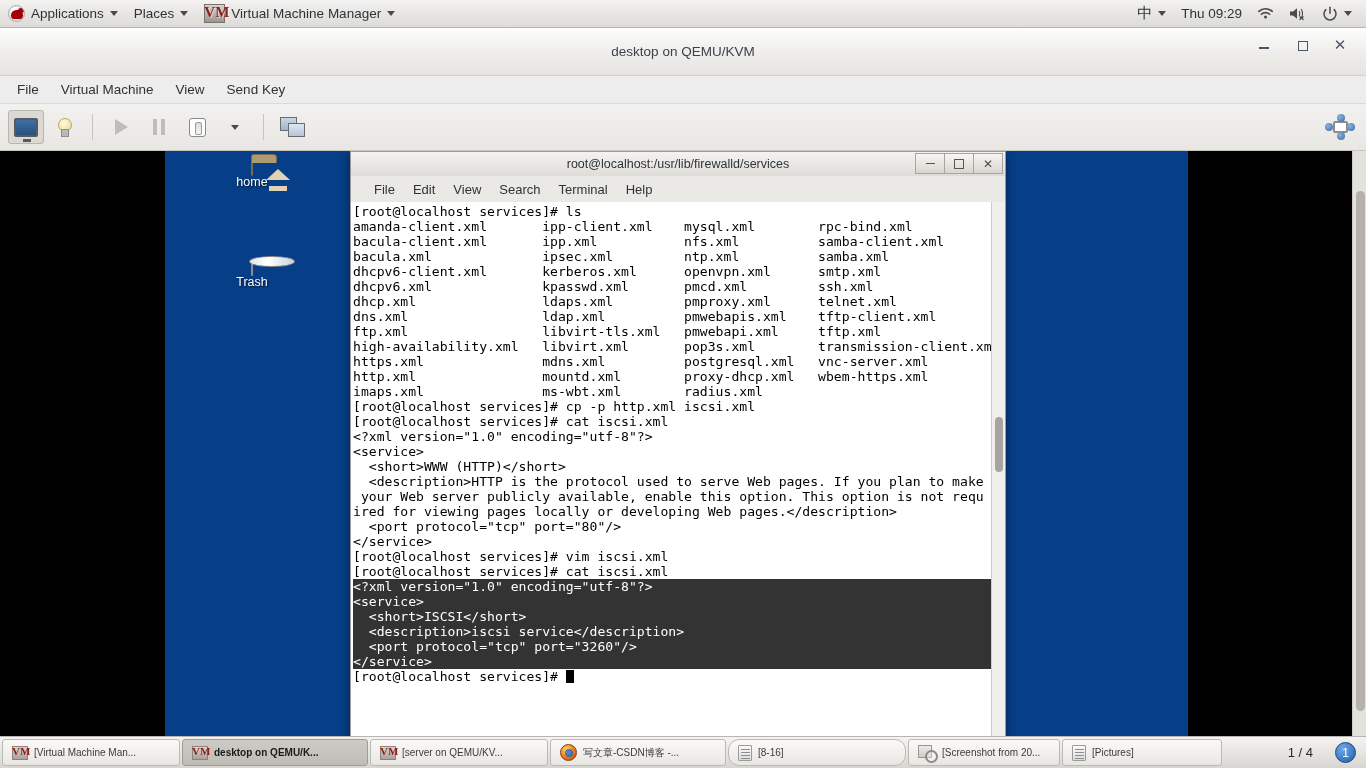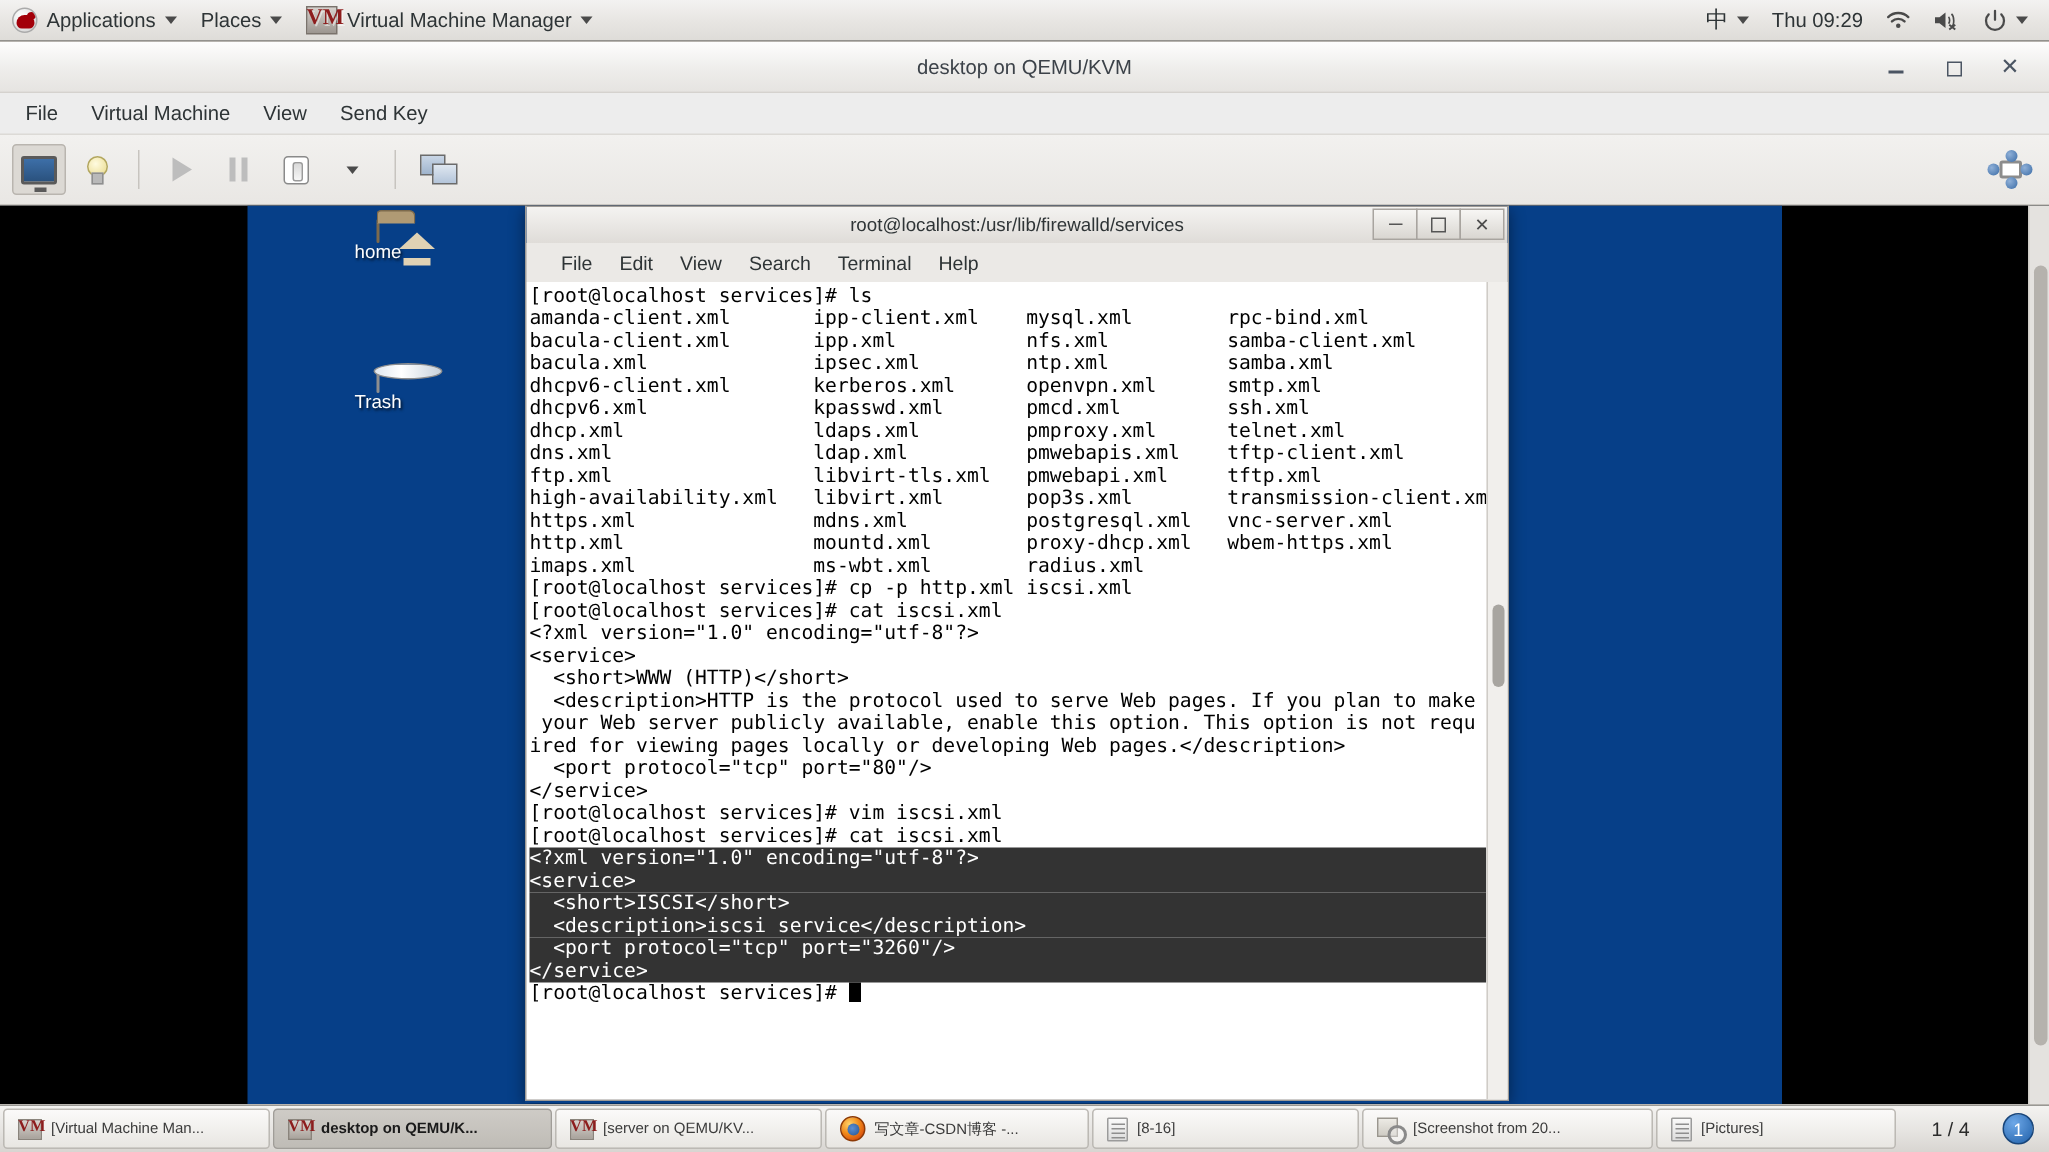--- a/index.html
+++ b/index.html
@@ -53,21 +53,21 @@
   .tray .pitem { padding: 0 6px; }
   .ime-label { font-size: 15px; font-family: "DejaVu Sans", sans-serif; }
   .clock { font-size: 13.5px; padding: 0 8px; }
 
   
   .vmm-window {
     position: absolute; left: 0; top: 28px; width: 1366px; height: 708px;
     background: #ededed; display: flex; flex-direction: column;
   }
   .vmm-titlebar {
-    height: 34px; position: relative;
+    height: 48px; position: relative;
     background: linear-gradient(to bottom, #fdfdfd 0%, #eeedeb 55%, #e6e4e1 100%);
     border-bottom: 1px solid #d5d2ce;
     display: flex; align-items: center; justify-content: center;
   }
   .vmm-title { font-size: 13.5px; color: #3c4249; font-weight: normal; }
   .vmm-wbtns {
     position: absolute; right: 8px; top: 0; height: 34px;
     display: flex; align-items: center; gap: 22px; padding-right: 10px;
   }
   .wbtn { width: 16px; height: 16px; position: relative; cursor: default;
@@ -230,22 +230,22 @@
     height: 27px; display: flex; align-items: center; gap: 6px;
     padding: 0 9px; font-size: 10px; color: #3b3b3b;
     background: linear-gradient(to bottom,#fbfaf9,#e8e6e2);
     border: 1px solid #bcb9b4; border-radius: 3px; cursor: default;
     white-space: nowrap; overflow: hidden; min-width: 0;
   }
   .task-btn.w1 { width: 178px; }
   .task-btn.w2 { width: 186px; }
   .task-btn.w3 { width: 178px; }
   .task-btn.w4 { width: 176px; }
-  .task-btn.w5 { width: 178px; }
-  .task-btn.w6 { width: 194px; }
+  .task-btn.w5 { width: 178px; border-radius: 11px; }
+  .task-btn.w6 { width: 152px; }
   .task-btn.w7 { width: 160px; }
   .task-btn.active {
     background: linear-gradient(to bottom,#cecbc6,#bfbcb6);
     border: 1px solid #a09d98; font-weight: bold; color: #1a1a1a;
   }
   .task-btn .tlabel { overflow: hidden; text-overflow: ellipsis; }
   .tb-icon-vmm { width: 16px; height: 14px; flex: 0 0 16px; position: relative;
      background: linear-gradient(to bottom,#d9d4cf,#a9a39c); border: 1px solid #8a847c; }
   .tb-icon-vmm::after { content:'VM'; position:absolute; left:-1px; top:-2px; font-size:11px;
      font-weight:bold; color:#8d1d1d; font-family:"Liberation Serif",serif; }

